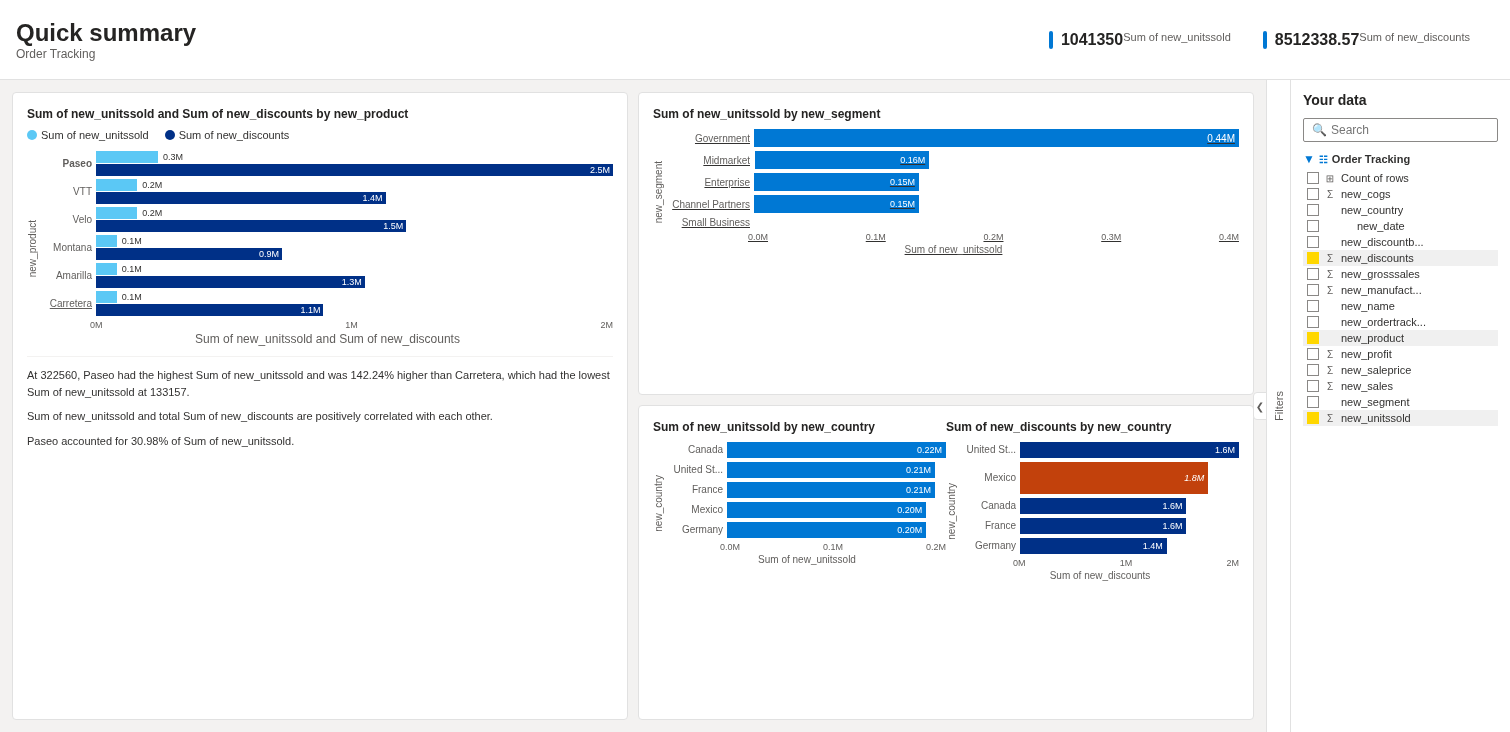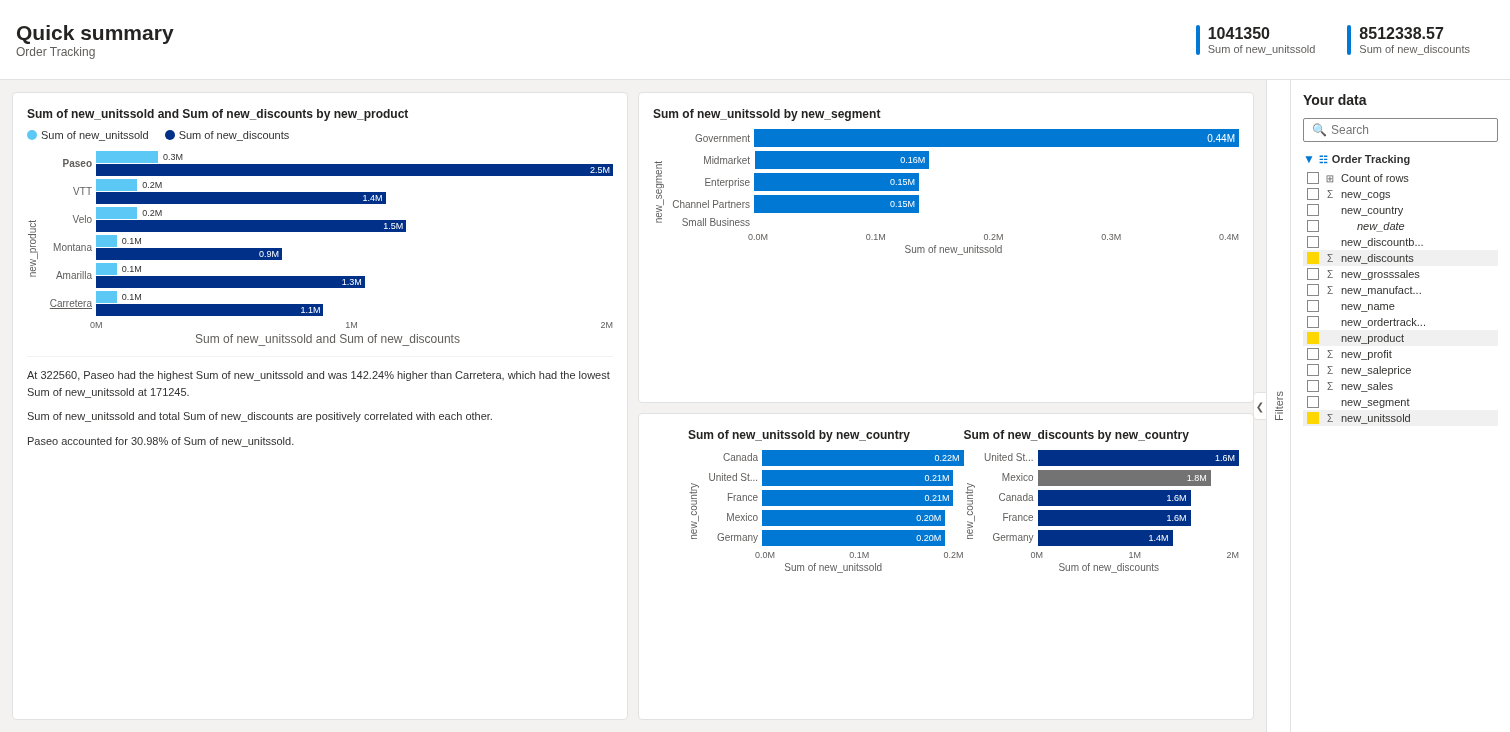--- a/index.html
+++ b/index.html
@@ -3,26 +3,26 @@
   <meta charset="utf-8">
   <style>
     * { box-sizing: border-box; margin: 0; padding: 0; }
     body { font-family: 'Segoe UI', Arial, sans-serif; font-size: 12px; background: #f3f2f1; color: #323130; overflow: hidden; width: 1510px; height: 732px; }
 
     .top-bar {
       display: flex; align-items: center; padding: 8px 16px;
       background: #fff; border-bottom: 1px solid #e1e1e1; height: 80px;
     }
     .title-section { flex: 0 0 auto; }
-    .title-section h1 { font-size: 21px; font-weight: 600; color: #252423; }
+    .title-section h1 { font-size: 24px; font-weight: 600; color: #252423; }
     .title-section p { font-size: 12px; color: #605e5c; }
     .metrics { display: flex; gap: 32px; margin-left: auto; margin-right: 24px; }
     .metric { display: flex; align-items: stretch; gap: 8px; }
     .metric-bar { width: 4px; background: #0078d4; border-radius: 2px; }
-    .metric-content { display: flex; flex-direction: column; }
+    .metric-content { display: flex; }
     .metric-value { font-size: 16px; font-weight: 600; color: #252423; }
     .metric-label { font-size: 11px; color: #605e5c; }
 
     .main-layout { display: flex; height: calc(732px - 80px); }
 
     .dashboard { flex: 1; padding: 12px; display: grid; grid-template-columns: 1fr 1fr; grid-template-rows: auto auto; gap: 10px; overflow: auto; background: #f3f2f1; }
 
     .card { background: #fff; border: 1px solid #e1e1e1; border-radius: 4px; padding: 14px; }
     .card-title { font-size: 12px; font-weight: 600; color: #252423; margin-bottom: 8px; }
     .card-left { grid-row: 1 / 3; }
@@ -180,33 +180,33 @@
             </div>
           <div style="display:flex; justify-content:space-between; font-size:9px; color:#605e5c; padding-left:48px; margin-top:4px;">
             <span>0M</span>
             <span>1M</span>
             <span>2M</span>
           </div>
           <div style="font-size:12px; color:#605e5c; text-align:center; margin-top:2px;">Sum of new_unitssold and Sum of new_discounts</div>
         </div>
       </div>
       <div class="insight-text">
-        <p>At 322560, Paseo had the highest Sum of new_unitssold and was 142.24% higher than Carretera, which had the lowest Sum of new_unitssold at 171245.</p>
+        <p>At 322560, Paseo had the highest Sum of new_unitssold and was 142.24% higher than Carretera, which had the lowest Sum of new_unitssold at 133157.</p>
         <p>Sum of new_unitssold and total Sum of new_discounts are positively correlated with each other.</p>
         <p>Paseo accounted for 30.98% of Sum of new_unitssold.</p>
       </div>
     </div>
 
     <div class="card">
       <div class="card-title">Sum of new_unitssold by new_segment</div>
       <div style="display:flex; gap:4px;">
         <div style="display:flex; align-items:center;">
           <span style="writing-mode:vertical-rl; transform:rotate(180deg); font-size:10px; color:#605e5c; white-space:nowrap;">new_segment</span>
         </div>
-        <div style="flex:1;">
+        <div style="flex:1;text-decoration:underline;">
           <div id="chart2-bars">
               <div style="display: flex; align-items: center; gap: 4px; margin-bottom: 4px;">
                 <span style="font-size: 10px; color: rgb(96, 94, 92); text-align: right; width: 82px; flex-shrink: 0;">Government</span>
                 <div style="flex: 1 1 0%; display: flex; align-items: center;">
                   <div style="height: 18px; background: rgb(0, 120, 212); width: 100%; display: flex; align-items: center; justify-content: flex-end;">
                     <span style="font-size: 10px; color: rgb(255, 255, 255); padding-right: 4px; white-space: nowrap;">0.44M</span>
                   </div>
                 </div>
               </div>
               <div style="display: flex; align-items: center; gap: 5px; margin-bottom: 4px;">
@@ -243,21 +243,21 @@
             <span>0.2M</span>
             <span>0.3M</span>
             <span>0.4M</span>
           </div>
           <div style="font-size:10px; color:#605e5c; text-align:center; margin-top:2px;">Sum of new_unitssold</div>
         </div>
       </div>
     </div>
 
     <div class="card" style="grid-column:2; grid-row:2;">
-      <div style="display:grid; grid-template-columns:1fr 1fr; gap:0; height:100%;margin-left:35px;">
+      <div style="display:grid; grid-template-columns:1fr 1fr; gap:0; height:100%;">
         <div>
           <div class="card-title">Sum of new_unitssold by new_country</div>
           <div style="display:flex; gap:4px;">
             <div style="display:flex; align-items:center;">
               <span style="writing-mode:vertical-rl; transform:rotate(180deg); font-size:10px; color:#605e5c; white-space:nowrap;">new_country</span>
             </div>
             <div style="flex:1;">
               <div id="chart3-bars">
                   <div style="display: flex; align-items: center; gap: 4px; margin-bottom: 4px;">
                     <span style="font-size: 10px; color: rgb(96, 94, 92); text-align: right; width: 55px; flex-shrink: 0;">Canada</span>
@@ -321,21 +321,21 @@
                     <span style="font-size: 10px; color: rgb(96, 94, 92); text-align: right; width: 55px; flex-shrink: 0;">United St...</span>
                     <div style="flex: 1 1 0%; display: flex; align-items: center;">
                       <div style="height: 16px; background: rgb(0, 48, 135); width: 100%; display: flex; align-items: center; justify-content: flex-end;">
                         <span style="font-size: 9px; color: rgb(255, 255, 255); padding-right: 4px; white-space: nowrap;">1.6M</span>
                       </div>
                     </div>
                   </div>
                   <div style="display: flex; align-items: center; gap: 4px; margin-bottom: 4px;">
                     <span style="font-size: 10px; color: rgb(96, 94, 92); text-align: right; width: 55px; flex-shrink: 0;">Mexico</span>
                     <div style="flex: 1 1 0%; display: flex; align-items: center;">
-                      <div style="height: 16px; background: #737373; width: 86%; display: flex; align-items: center; justify-content: flex-end;">
+                      <div style="height: 32px; background: #c2410c; width: 86%; display: flex; align-items: center; justify-content: flex-end; font-style: italic;">
                         <span style="font-size: 9px; color: rgb(255, 255, 255); padding-right: 4px; white-space: nowrap;">1.8M</span>
                       </div>
                     </div>
                   </div>
                   <div style="display: flex; align-items: center; gap: 4px; margin-bottom: 4px;">
                     <span style="font-size: 10px; color: rgb(96, 94, 92); text-align: right; width: 55px; flex-shrink: 0;">Canada</span>
                     <div style="flex: 1 1 0%; display: flex; align-items: center;">
                       <div style="height: 16px; background: rgb(0, 48, 135); width: 76%; display: flex; align-items: center; justify-content: flex-end;">
                         <span style="font-size: 9px; color: rgb(255, 255, 255); padding-right: 4px; white-space: nowrap;">1.6M</span>
                       </div>
@@ -401,21 +401,21 @@
             <div style="display: flex; align-items: center; gap: 4px; padding: 2px 8px 2px 4px; font-size: 11px; cursor: pointer; background: transparent;">
               <div style="width: 12px; height: 12px; border: 1px solid rgb(138, 136, 134); display: inline-block; flex-shrink: 0; background: rgb(255, 255, 255);"></div>
               <span style="font-size: 10px; color: rgb(96, 94, 92); width: 14px; text-align: center; flex-shrink: 0;">Σ</span>
               <span style="overflow: hidden; text-overflow: ellipsis; white-space: nowrap;">new_cogs</span>
             </div>
             <div style="display: flex; align-items: center; gap: 4px; padding: 2px 8px 2px 4px; font-size: 11px; cursor: pointer; background: transparent;">
               <div style="width: 12px; height: 12px; border: 1px solid rgb(138, 136, 134); display: inline-block; flex-shrink: 0; background: rgb(255, 255, 255);"></div>
               <span style="width: 14px; flex-shrink: 0;"></span>
               <span style="overflow: hidden; text-overflow: ellipsis; white-space: nowrap;">new_country</span>
             </div>
-            <div style="display: flex; align-items: center; gap: 12px; padding: 2px 8px 2px 4px; font-size: 11px; cursor: pointer; background: transparent; font-style: italic;">
+            <div style="display: flex; align-items: center; gap: 12px; padding: 2px 8px 2px 4px; font-size: 11px; cursor: pointer; background: transparent;">
               <div style="width: 12px; height: 12px; border: 1px solid rgb(138, 136, 134); display: inline-block; flex-shrink: 0; background: rgb(255, 255, 255);"></div>
               <span style="width: 14px; flex-shrink: 0;"></span>
               <span style="overflow: hidden; text-overflow: ellipsis; white-space: nowrap;">new_date</span>
             </div>
             <div style="display: flex; align-items: center; gap: 4px; padding: 2px 8px 2px 4px; font-size: 11px; cursor: pointer; background: transparent;">
               <div style="width: 12px; height: 12px; border: 1px solid rgb(138, 136, 134); display: inline-block; flex-shrink: 0; background: rgb(255, 255, 255);"></div>
               <span style="width: 14px; flex-shrink: 0;"></span>
               <span style="overflow: hidden; text-overflow: ellipsis; white-space: nowrap;">new_discountb...</span>
             </div>
             <div style="display: flex; align-items: center; gap: 4px; padding: 2px 8px 2px 4px; font-size: 11px; cursor: pointer; background: rgb(240, 240, 240);">

